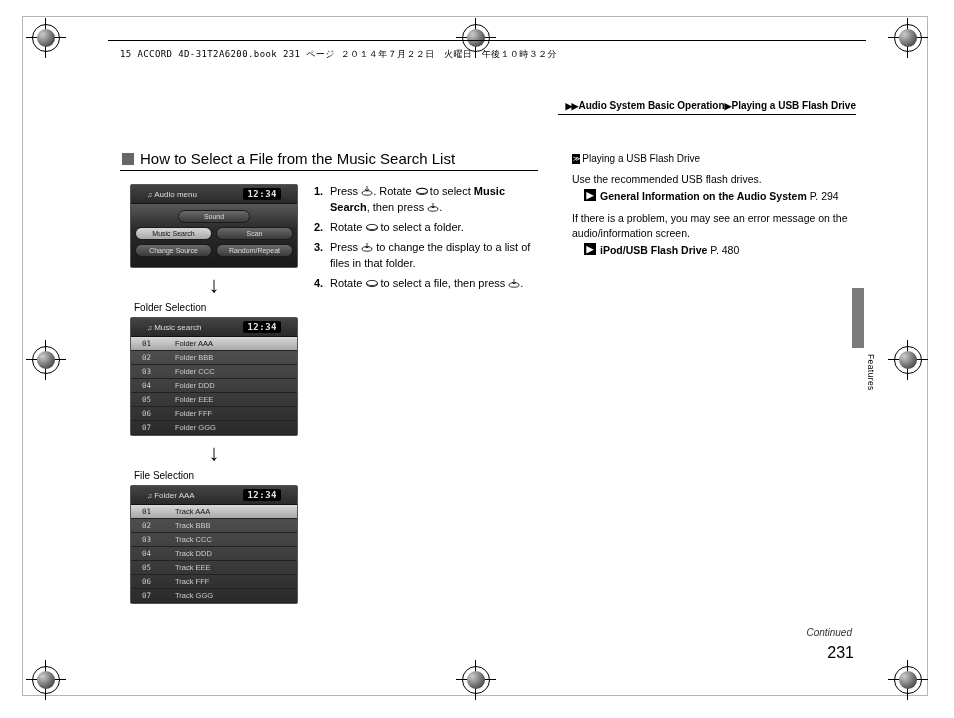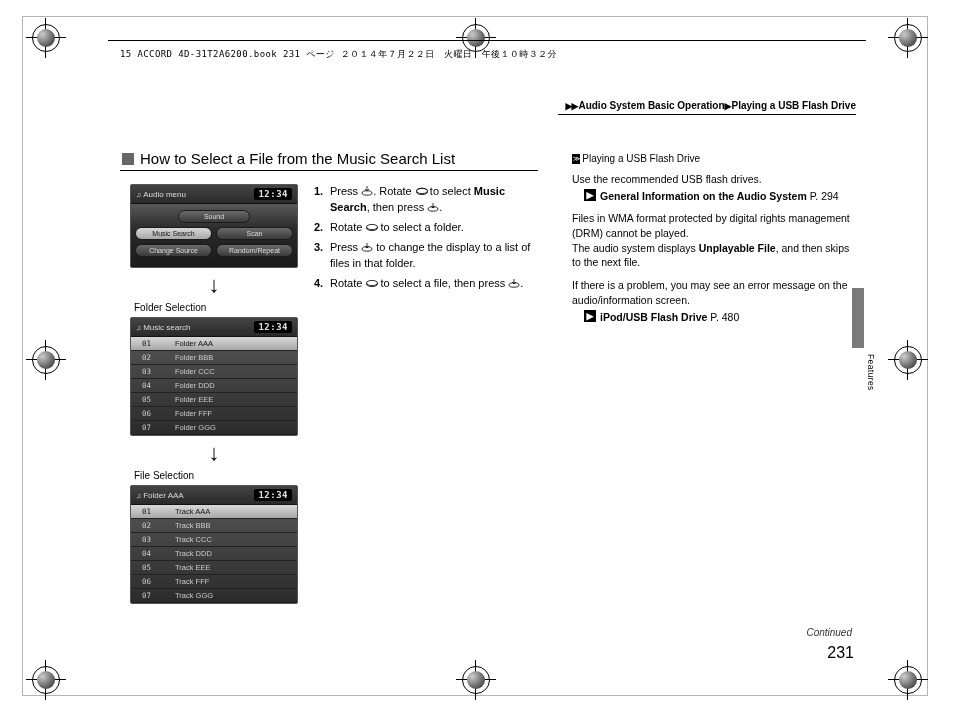--- a/index.html
+++ b/index.html
@@ -104,21 +104,21 @@
     border: 1px solid #555;
     background: #2b2b2b;
     color: #ddd;
     font-size: 8px;
     border-radius: 2px;
     overflow: hidden;
     margin-bottom: 8px;
   }
   .ss-head {
     display: flex; justify-content: space-between; align-items: center;
-    padding: 3px 5px;
+    padding: 3px 16px;
     background: linear-gradient(#444,#2a2a2a);
     border-bottom: 1px solid #111;
   }
   .ss-head .ttl::before {
     content: "♫ ";
     font-size: 7px;
   }
   .ss-head .clk {
     background: #000;
     color: #e0e0e0;
@@ -475,24 +475,20 @@
 <div class="rightcol">
   <div class="rhead"><span class="chevs">≫</span><span>Playing a USB Flash Drive</span></div>
   <div class="para">
     <div>Use the recommended USB flash drives.</div>
     <div class="ref">
       <div class="refico">▶</div>
       <div><b>General Information on the Audio System</b> <span>P. 294</span></div>
     </div>
   </div>
   <div class="para">
-    <div>Files in WMA format protected by digital rights management (DRM) cannot be played.</div>
-    <div><span>The audio system displays </span><b>Unplayable File</b><span>, and then skips to the next file.</span></div>
-  </div>
-  <div class="para">
     <div>If there is a problem, you may see an error message on the audio/information screen.</div>
     <div class="ref">
       <div class="refico">▶</div>
       <div><b>iPod/USB Flash Drive</b> <span>P. 480</span></div>
     </div>
   </div>
 </div>
 
 <div class="tab"></div>
 <div class="tab-label">Features</div>

